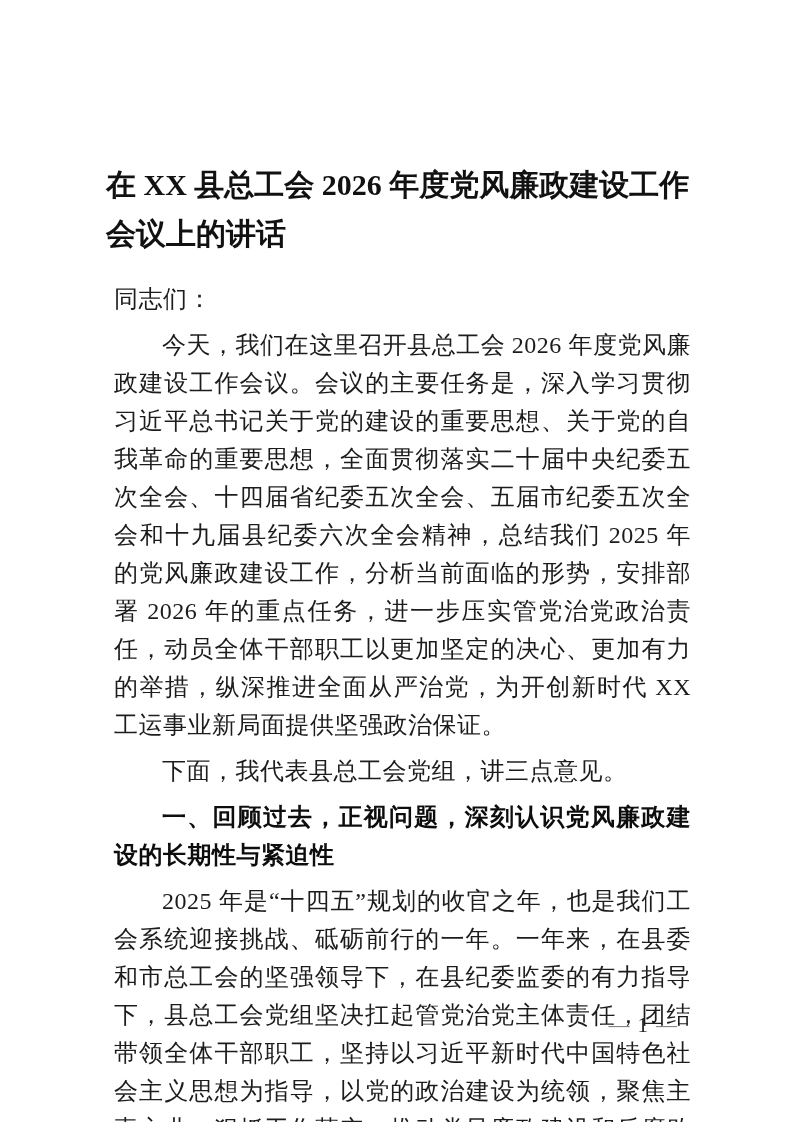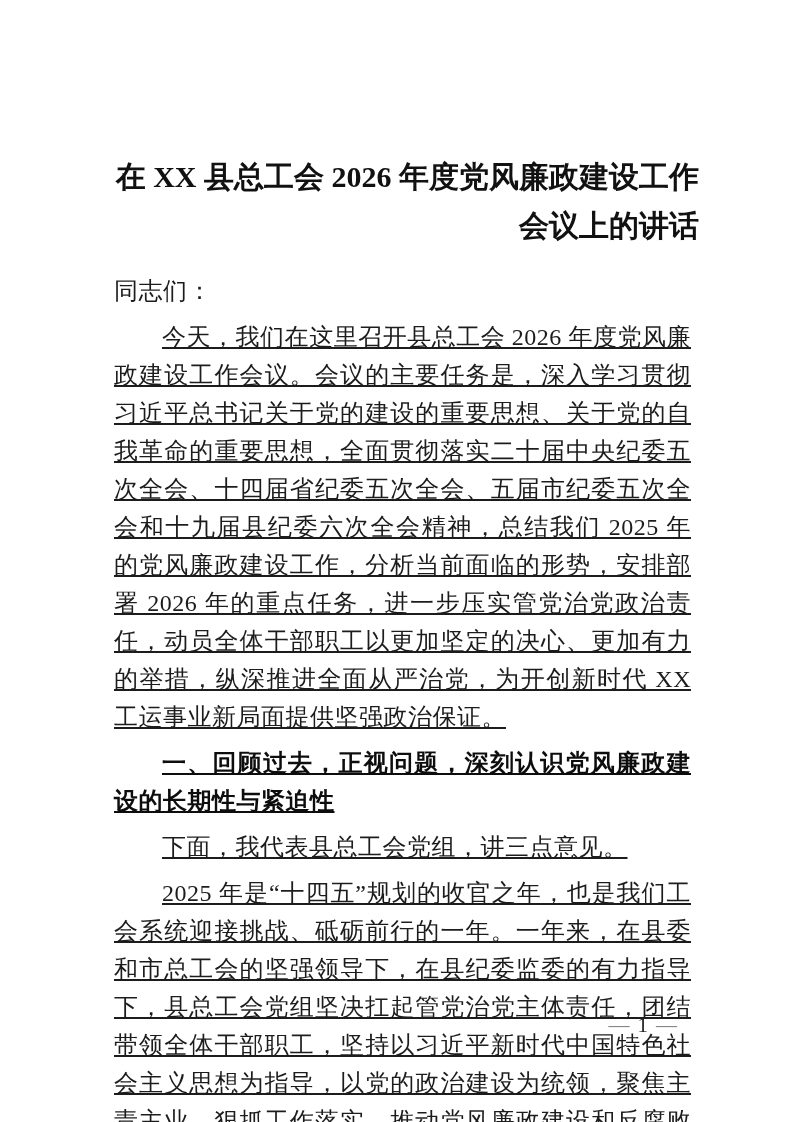--- a/index.html
+++ b/index.html
@@ -15,35 +15,34 @@
     box-sizing: border-box;
     padding: 148px 94px 0 106px;
     font-family: "Liberation Serif", "DejaVu Serif", serif;
     color: #1c1c1c;
     overflow: hidden;
   }
   .title {
     font-size: 30px;
     line-height: 49px;
     font-weight: bold;
-    text-align: right;
-    margin: 4px 0 22px 0;
+    text-align: left;
+    margin: 12px 0 22px 0;
     color: #111111;
   }
   .body-par {
     font-size: 24px;
     line-height: 38px;
     text-align: justify;
     text-justify: inter-character;
     margin: 8px;
     letter-spacing: 0.5px;
   }
   .indent {
     text-indent: 2em;
-    text-decoration: underline;
   }
   .section-heading {
     font-family: "Liberation Sans", "DejaVu Sans", sans-serif;
     font-weight: bold;
     color: #0d0d0d;
     letter-spacing: 0.5px;
   }
   .page-footer {
     position: absolute;
     top: 1010px;
@@ -68,23 +67,23 @@
 <body>
 
 <div class="page">
 
   <h1 class="title">在 XX 县总工会 2026 年度党风廉政建设工作会议上的讲话</h1>
 
   <p class="body-par">同志们：</p>
 
   <p class="body-par indent">今天，我们在这里召开县总工会 2026 年度党风廉政建设工作会议。会议的主要任务是，深入学习贯彻习近平总书记关于党的建设的重要思想、关于党的自我革命的重要思想，全面贯彻落实二十届中央纪委五次全会、十四届省纪委五次全会、五届市纪委五次全会和十九届县纪委六次全会精神，总结我们 2025 年的党风廉政建设工作，分析当前面临的形势，安排部署 2026 年的重点任务，进一步压实管党治党政治责任，动员全体干部职工以更加坚定的决心、更加有力的举措，纵深推进全面从严治党，为开创新时代 XX 工运事业新局面提供坚强政治保证。</p>
 
+  <p class="body-par indent">下面，我代表县总工会党组，讲三点意见。</p>
+
   <p class="body-par indent section-heading">一、回顾过去，正视问题，深刻认识党风廉政建设的长期性与紧迫性</p>
-
-  <p class="body-par indent">下面，我代表县总工会党组，讲三点意见。</p>
 
   <p class="body-par indent">2025 年是“十四五”规划的收官之年，也是我们工会系统迎接挑战、砥砺前行的一年。一年来，在县委和市总工会的坚强领导下，在县纪委监委的有力指导下，县总工会党组坚决扛起管党治党主体责任，团结带领全体干部职工，坚持以习近平新时代中国特色社会主义思想为指导，以党的政治建设为统领，聚焦主责主业，狠抓工作落实，推动党风廉政建设和反腐败工作取得了新进展、新成效。</p>
 
   <div class="page-footer">
     <span class="dash">—</span><span class="num">1</span><span class="dash">—</span>
   </div>
 
 </div>
 
 </body></html>

